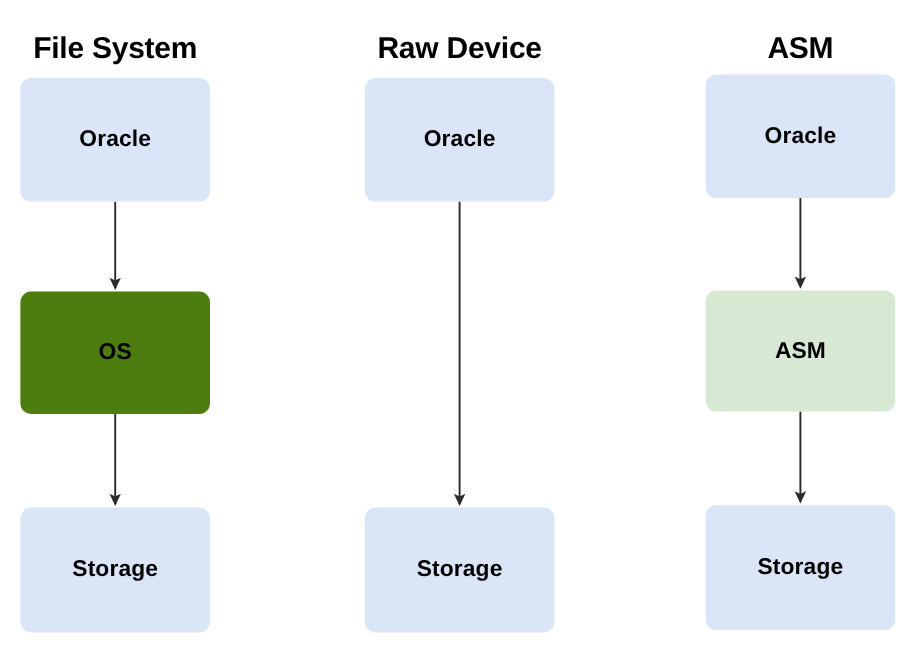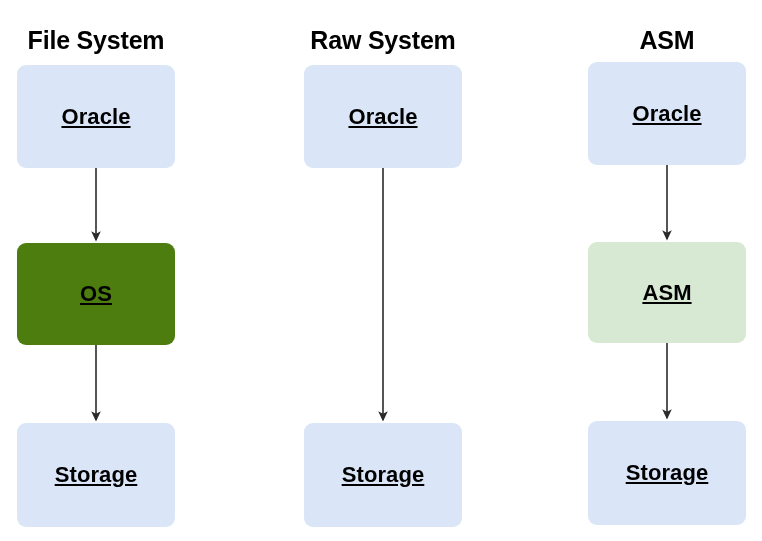--- a/index.html
+++ b/index.html
@@ -34,25 +34,24 @@
     letter-spacing: -0.2px;
   }
 
   .node {
     position: absolute;
     box-sizing: border-box;
     border-radius: 9px;
     display: flex;
     align-items: center;
     justify-content: center;
-    font-size: 22px;
+    font-size: 19px;
     font-weight: bold;
     color: #000000;
     letter-spacing: 0.1px;
-    text-decoration: underline;
   }
 
   .node.blue  { background: #dae5f7; }
   .node.green { background: #d7e8d3; }
 
   .edge-layer {
     position: absolute;
     left: 0;
     top: 0;
     width: 762px;
@@ -60,21 +59,21 @@
     pointer-events: none;
   }
 </style>
 </head>
 <body style="background: rgb(255, 255, 255);">
 
 <div id="diagram">
 
   <div class="col-title" style="left:17px; top:25px; width:158px;">File System</div>
 
-  <div class="col-title" style="left:304px; top:25px; width:158px;">Raw System</div>
+  <div class="col-title" style="left:304px; top:25px; width:158px;">Raw Device</div>
 
   <div class="col-title" style="left:588px; top:25px; width:158px;">ASM</div>
 
   <svg class="edge-layer" viewBox="0 0 762 541" width="762" height="541" aria-hidden="true">
     <defs>
       <marker id="arrowhead" markerWidth="8" markerHeight="8" refX="5.4" refY="3" orient="auto" markerUnits="strokeWidth">
         <path d="M0,0 L6.4,3 L0,6 L1.5,3 z" fill="#2b2b2b"></path>
       </marker>
     </defs>
 

